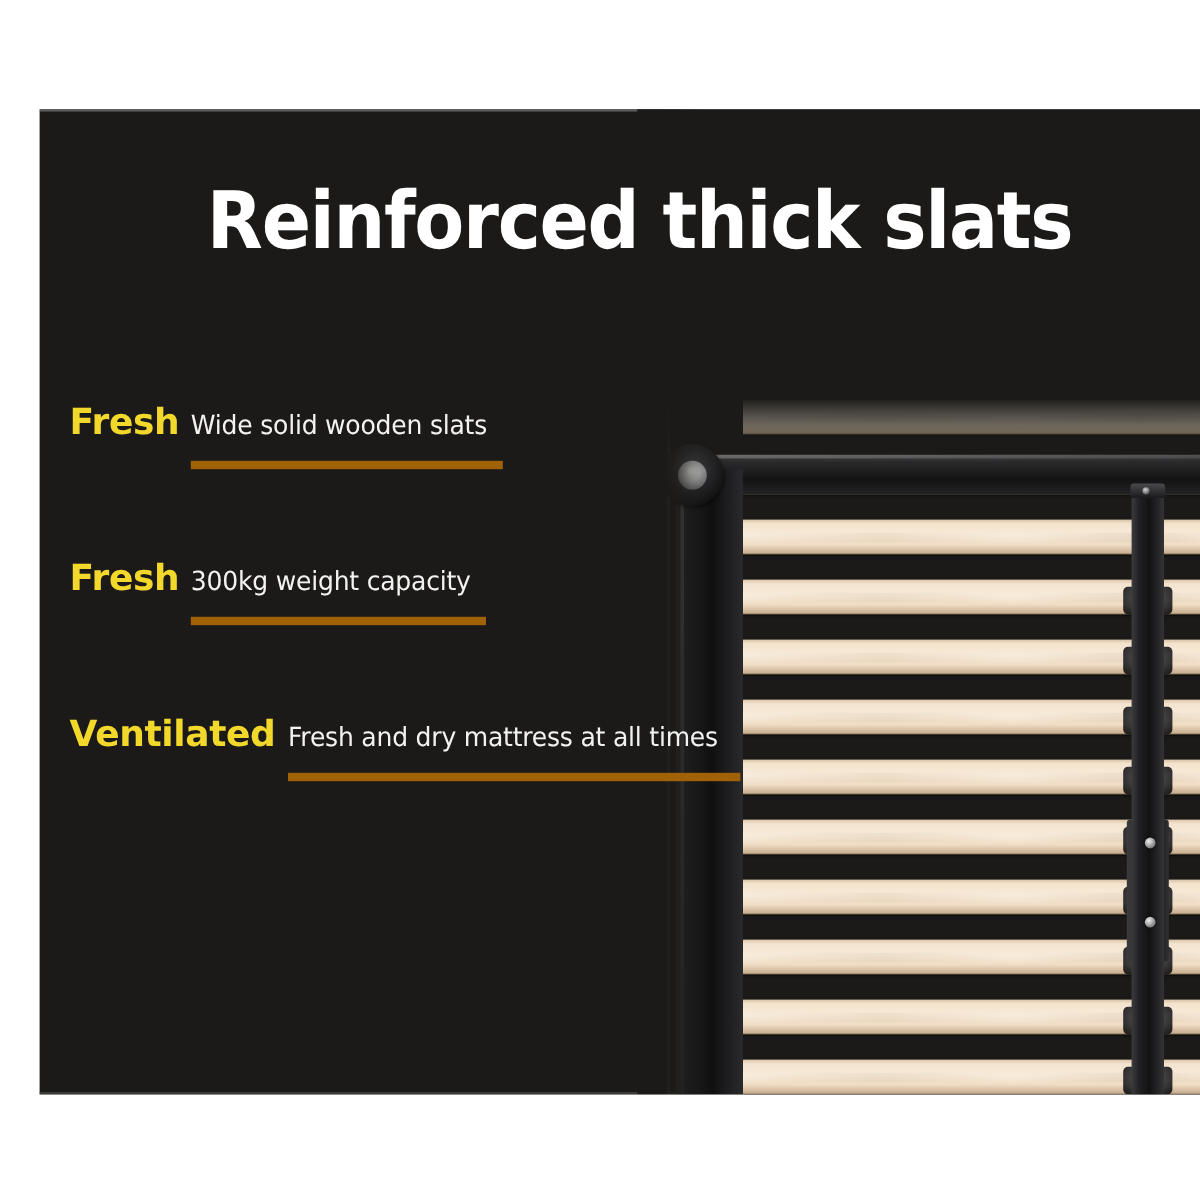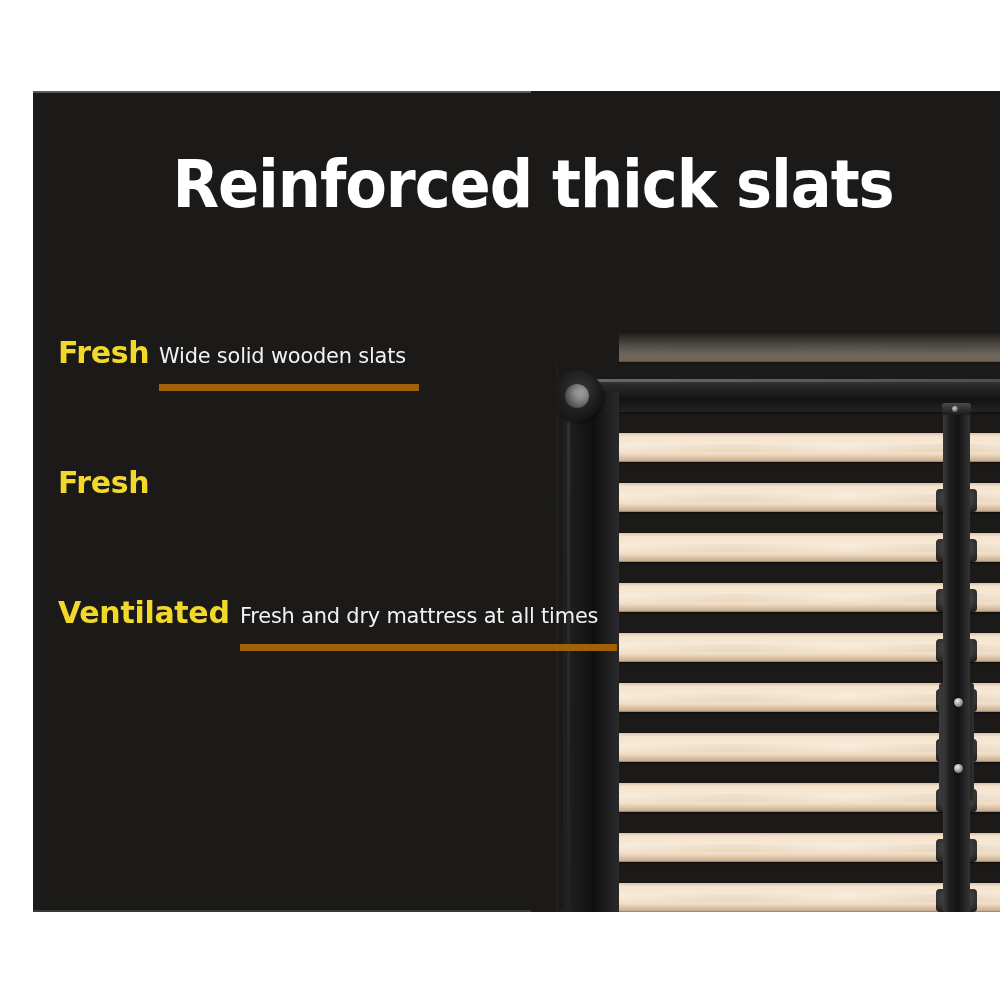--- a/index.html
+++ b/index.html
@@ -370,20 +370,23 @@
       <div class="feature">
         <span class="feature-label">Fresh</span>
         <span class="feature-desc-wrap">
           <span class="feature-desc">Wide solid wooden slats</span>
         </span>
       </div>
 
 
       <div class="feature">
         <span class="feature-label">Fresh</span>
+        <span class="feature-desc-wrap">
+          <span class="feature-desc">300kg weight capacity</span>
+        </span>
       </div>
 
       <div class="feature">
         <span class="feature-label">Ventilated</span>
         <span class="feature-desc-wrap">
           <span class="feature-desc">Fresh and dry mattress at all times</span>
         </span>
       </div>
 
     </div>

